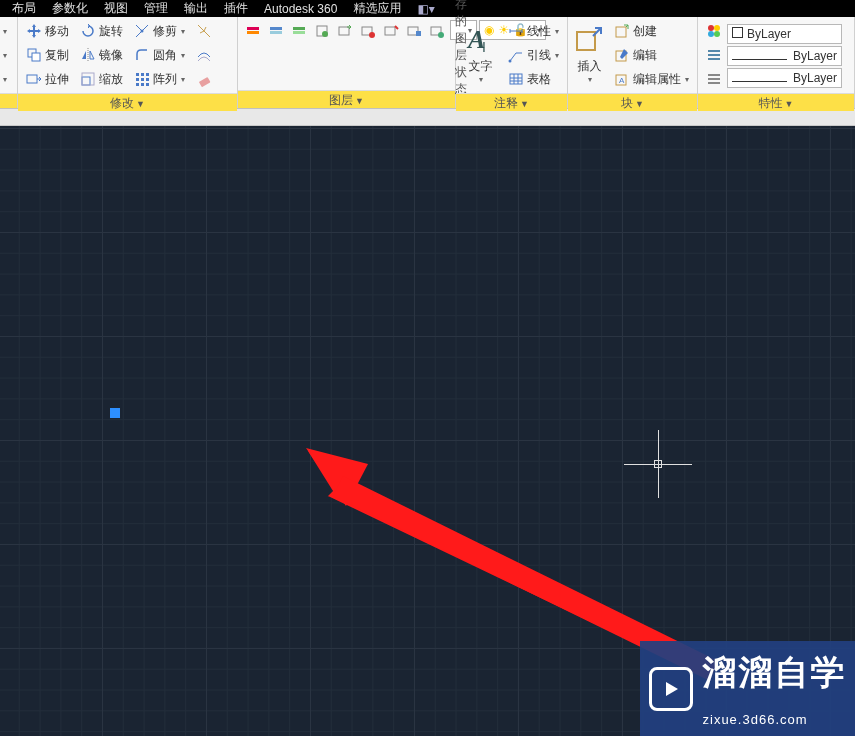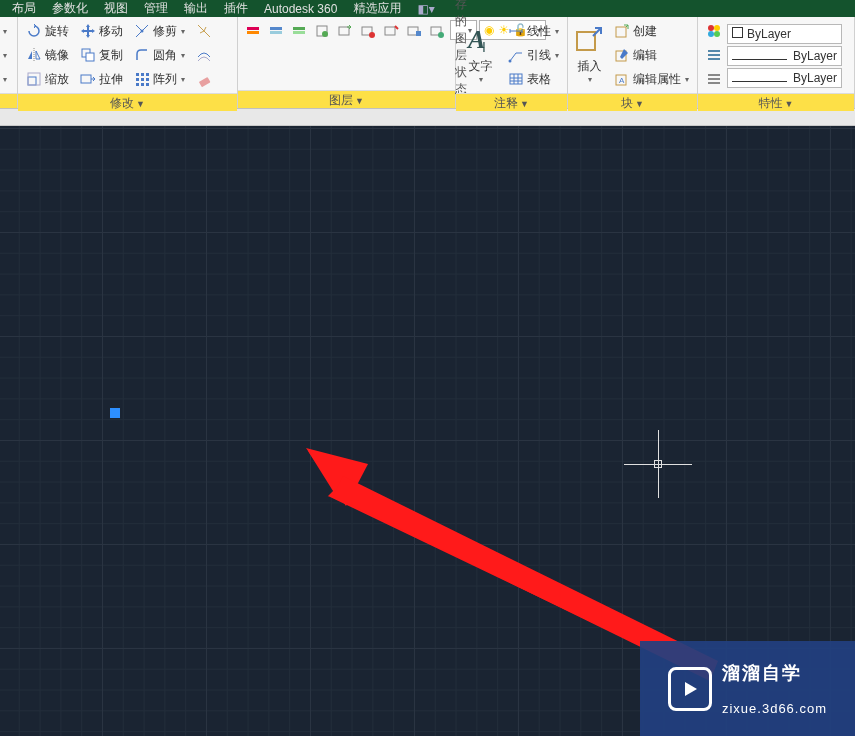--- a/index.html
+++ b/index.html
@@ -8,21 +8,21 @@
     padding: 0;
     font-family: "Microsoft YaHei", sans-serif;
     font-size: 12px;
     background: #f0f0f0;
     width: 855px;
     height: 736px;
     overflow: hidden;
     position: relative;
   }
   .menubar {
-    background: #14532d;
+    background: #000000;
     color: #e0e0e0;
     height: 17px;
     display: flex;
     align-items: center;
     padding: 0 4px;
     font-size: 12px;
   }
   .menubar .menu-item {
     padding: 0 8px;
     cursor: pointer;
@@ -222,21 +222,21 @@
   .watermark .logo-circ {
     width: 44px;
     height: 44px;
     border: 3px solid #fff;
     border-radius: 8px;
     display: flex;
     align-items: center;
     justify-content: center;
   }
   .watermark .wtxt {
-    font-size: 18px;
+    font-size: 34px;
     font-weight: bold;
     letter-spacing: 2px;
   }
   .watermark .wurl {
     font-size: 13px;
     letter-spacing: 1px;
     margin-top: 16px;
   }
   .prop-swatch {
     width: 11px;
@@ -298,20 +298,48 @@
     </div>
     <div class="panel-title"></div>
   </div>
 
   <div class="panel" style="width:220px">
     <div class="panel-body">
       <div class="col">
         <div class="btn">
           <span class="ico">
             <svg width="16" height="16">
+                <path d="M8 1 L10 4 L9 4 L9 7 L12 7 L12 6 L15 8 L12 10 L12 9 L9 9 L9 12 L10 12 L8 15 L6 12 L7 12 L7 9 L4 9 L4 10 L1 8 L4 6 L4 7 L7 7 L7 4 L6 4 Z" fill="#4a7ac8"></path>
+              </svg>
+          </span>
+          <span>移动</span>
+        </div>
+        <div class="btn">
+          <span class="ico">
+            <svg width="16" height="16">
+                <rect x="2" y="2" width="8" height="8" fill="none" stroke="#4a7ac8"></rect>
+                <rect x="6" y="6" width="8" height="8" fill="#fff" stroke="#4a7ac8"></rect>
+              </svg>
+          </span>
+          <span>复制</span>
+        </div>
+        <div class="btn">
+          <span class="ico">
+            <svg width="16" height="16">
+                <rect x="1" y="4" width="10" height="8" fill="none" stroke="#4a7ac8"></rect>
+                <path d="M11 8 L15 8 M13 6 L15 8 L13 10" fill="none" stroke="#4a7ac8"></path>
+              </svg>
+          </span>
+          <span>拉伸</span>
+        </div>
+      </div>
+      <div class="col">
+        <div class="btn">
+          <span class="ico">
+            <svg width="16" height="16">
                 <path d="M8 3 A5 5 0 1 1 3 8" fill="none" stroke="#4a7ac8" stroke-width="1.5"></path>
                 <path d="M8 1 L10 3 L8 5" fill="none" stroke="#4a7ac8"></path>
               </svg>
           </span>
           <span>旋转</span>
         </div>
         <div class="btn">
           <span class="ico">
             <svg width="16" height="16">
                 <path d="M8 1 L8 15" stroke="#888" stroke-dasharray="1 1"></path>
@@ -322,48 +350,20 @@
           <span>镜像</span>
         </div>
         <div class="btn">
           <span class="ico">
             <svg width="16" height="16">
                 <rect x="2" y="6" width="8" height="8" fill="none" stroke="#4a7ac8"></rect>
                 <rect x="2" y="2" width="12" height="12" fill="none" stroke="#aac"></rect>
               </svg>
           </span>
           <span>缩放</span>
-        </div>
-      </div>
-      <div class="col">
-        <div class="btn">
-          <span class="ico">
-            <svg width="16" height="16">
-                <path d="M8 1 L10 4 L9 4 L9 7 L12 7 L12 6 L15 8 L12 10 L12 9 L9 9 L9 12 L10 12 L8 15 L6 12 L7 12 L7 9 L4 9 L4 10 L1 8 L4 6 L4 7 L7 7 L7 4 L6 4 Z" fill="#4a7ac8"></path>
-              </svg>
-          </span>
-          <span>移动</span>
-        </div>
-        <div class="btn">
-          <span class="ico">
-            <svg width="16" height="16">
-                <rect x="2" y="2" width="8" height="8" fill="none" stroke="#4a7ac8"></rect>
-                <rect x="6" y="6" width="8" height="8" fill="#fff" stroke="#4a7ac8"></rect>
-              </svg>
-          </span>
-          <span>复制</span>
-        </div>
-        <div class="btn">
-          <span class="ico">
-            <svg width="16" height="16">
-                <rect x="1" y="4" width="10" height="8" fill="none" stroke="#4a7ac8"></rect>
-                <path d="M11 8 L15 8 M13 6 L15 8 L13 10" fill="none" stroke="#4a7ac8"></path>
-              </svg>
-          </span>
-          <span>拉伸</span>
         </div>
       </div>
       <div class="col">
         <div class="btn">
           <span class="ico">
             <svg width="16" height="16">
                 <path d="M2 14 L14 2 M2 2 L8 8" stroke="#4a7ac8" fill="none"></path>
                 <circle cx="8" cy="8" r="1.5" fill="#4a7ac8"></circle>
               </svg>
           </span>

